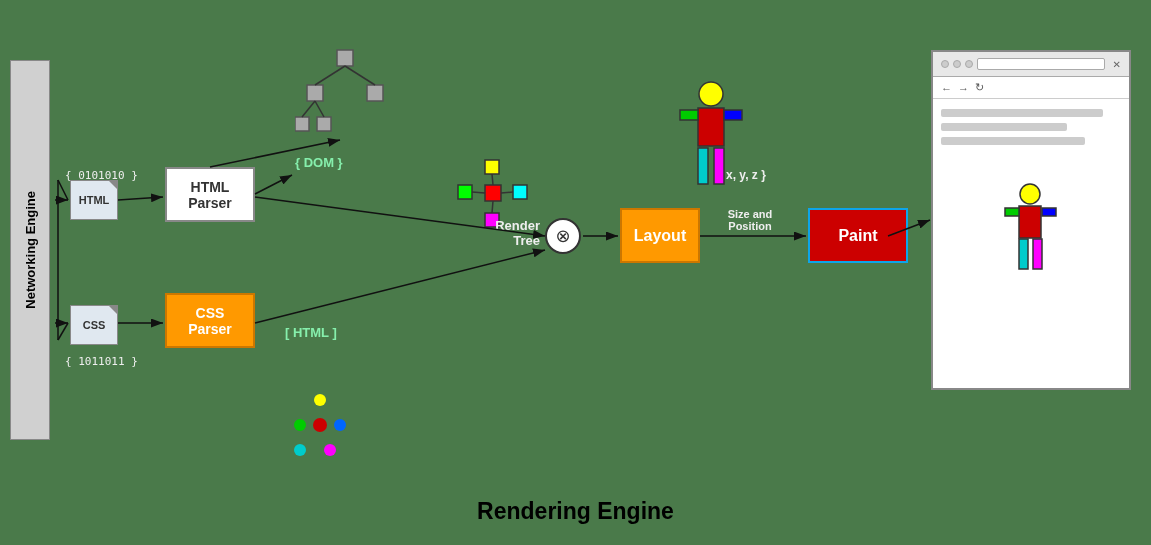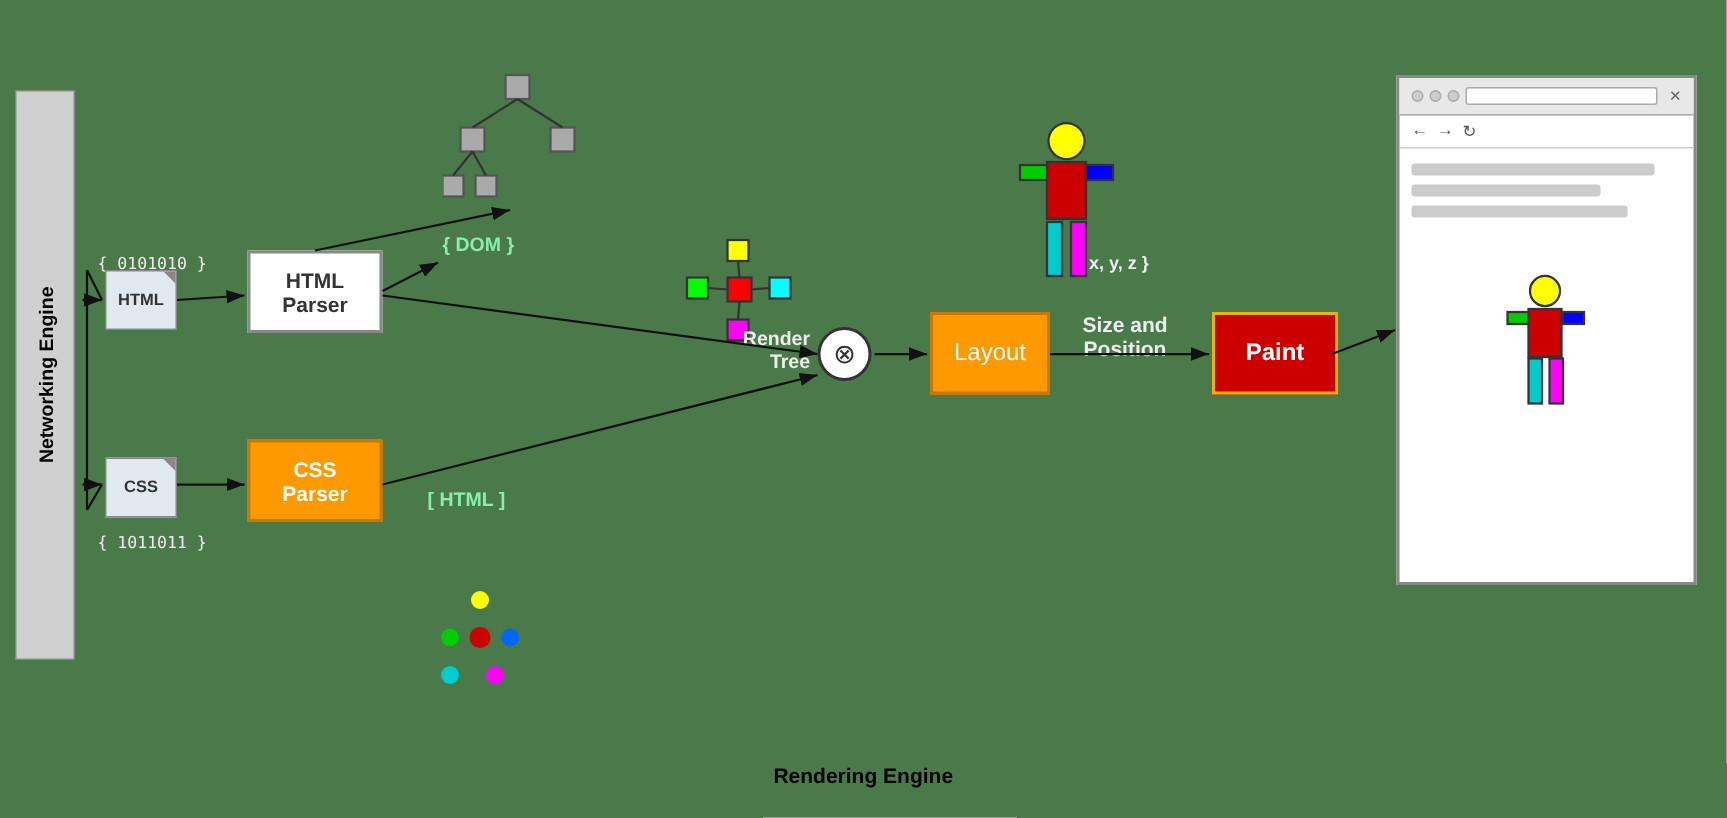--- a/index.html
+++ b/index.html
@@ -173,45 +173,45 @@
       left: 620px;
       top: 208px;
       width: 80px;
       height: 55px;
       background: #ff9900;
       border: 2px solid #cc7700;
       display: flex;
       align-items: center;
       justify-content: center;
       font-size: 16px;
-      font-weight: normal;
+      font-weight: bold;
       color: #fff;
     }
 
     
     #size-position-label {
       position: absolute;
       left: 710px;
       top: 208px;
-      font-size: 14px;
+      font-size: 11px;
       font-weight: bold;
       color: #eee;
       width: 80px;
       text-align: center;
     }
 
     
     #paint-box {
       position: absolute;
       left: 808px;
       top: 208px;
-      width: 84px;
+      width: 100px;
       height: 55px;
       background: #cc0000;
-      border: 2px solid #eab308;
+      border: 2px solid #0ea5e9;
       display: flex;
       align-items: center;
       justify-content: center;
       font-size: 16px;
       font-weight: bold;
       color: #fff;
     }
 
     
     #xyz-label {
@@ -308,21 +308,21 @@
       width: 55px;
       height: 100px;
     }
 
     
     #rendering-engine-label {
       position: absolute;
       bottom: 20px;
       left: 50%;
       transform: translateX(-50%);
-      font-size: 14px;
+      font-size: 23px;
       font-weight: bold;
       color: #000;
       background: transparent;
     }
 
     
     #arrows-svg {
       position: absolute;
       top: 0; left: 0;
       width: 1151px;

